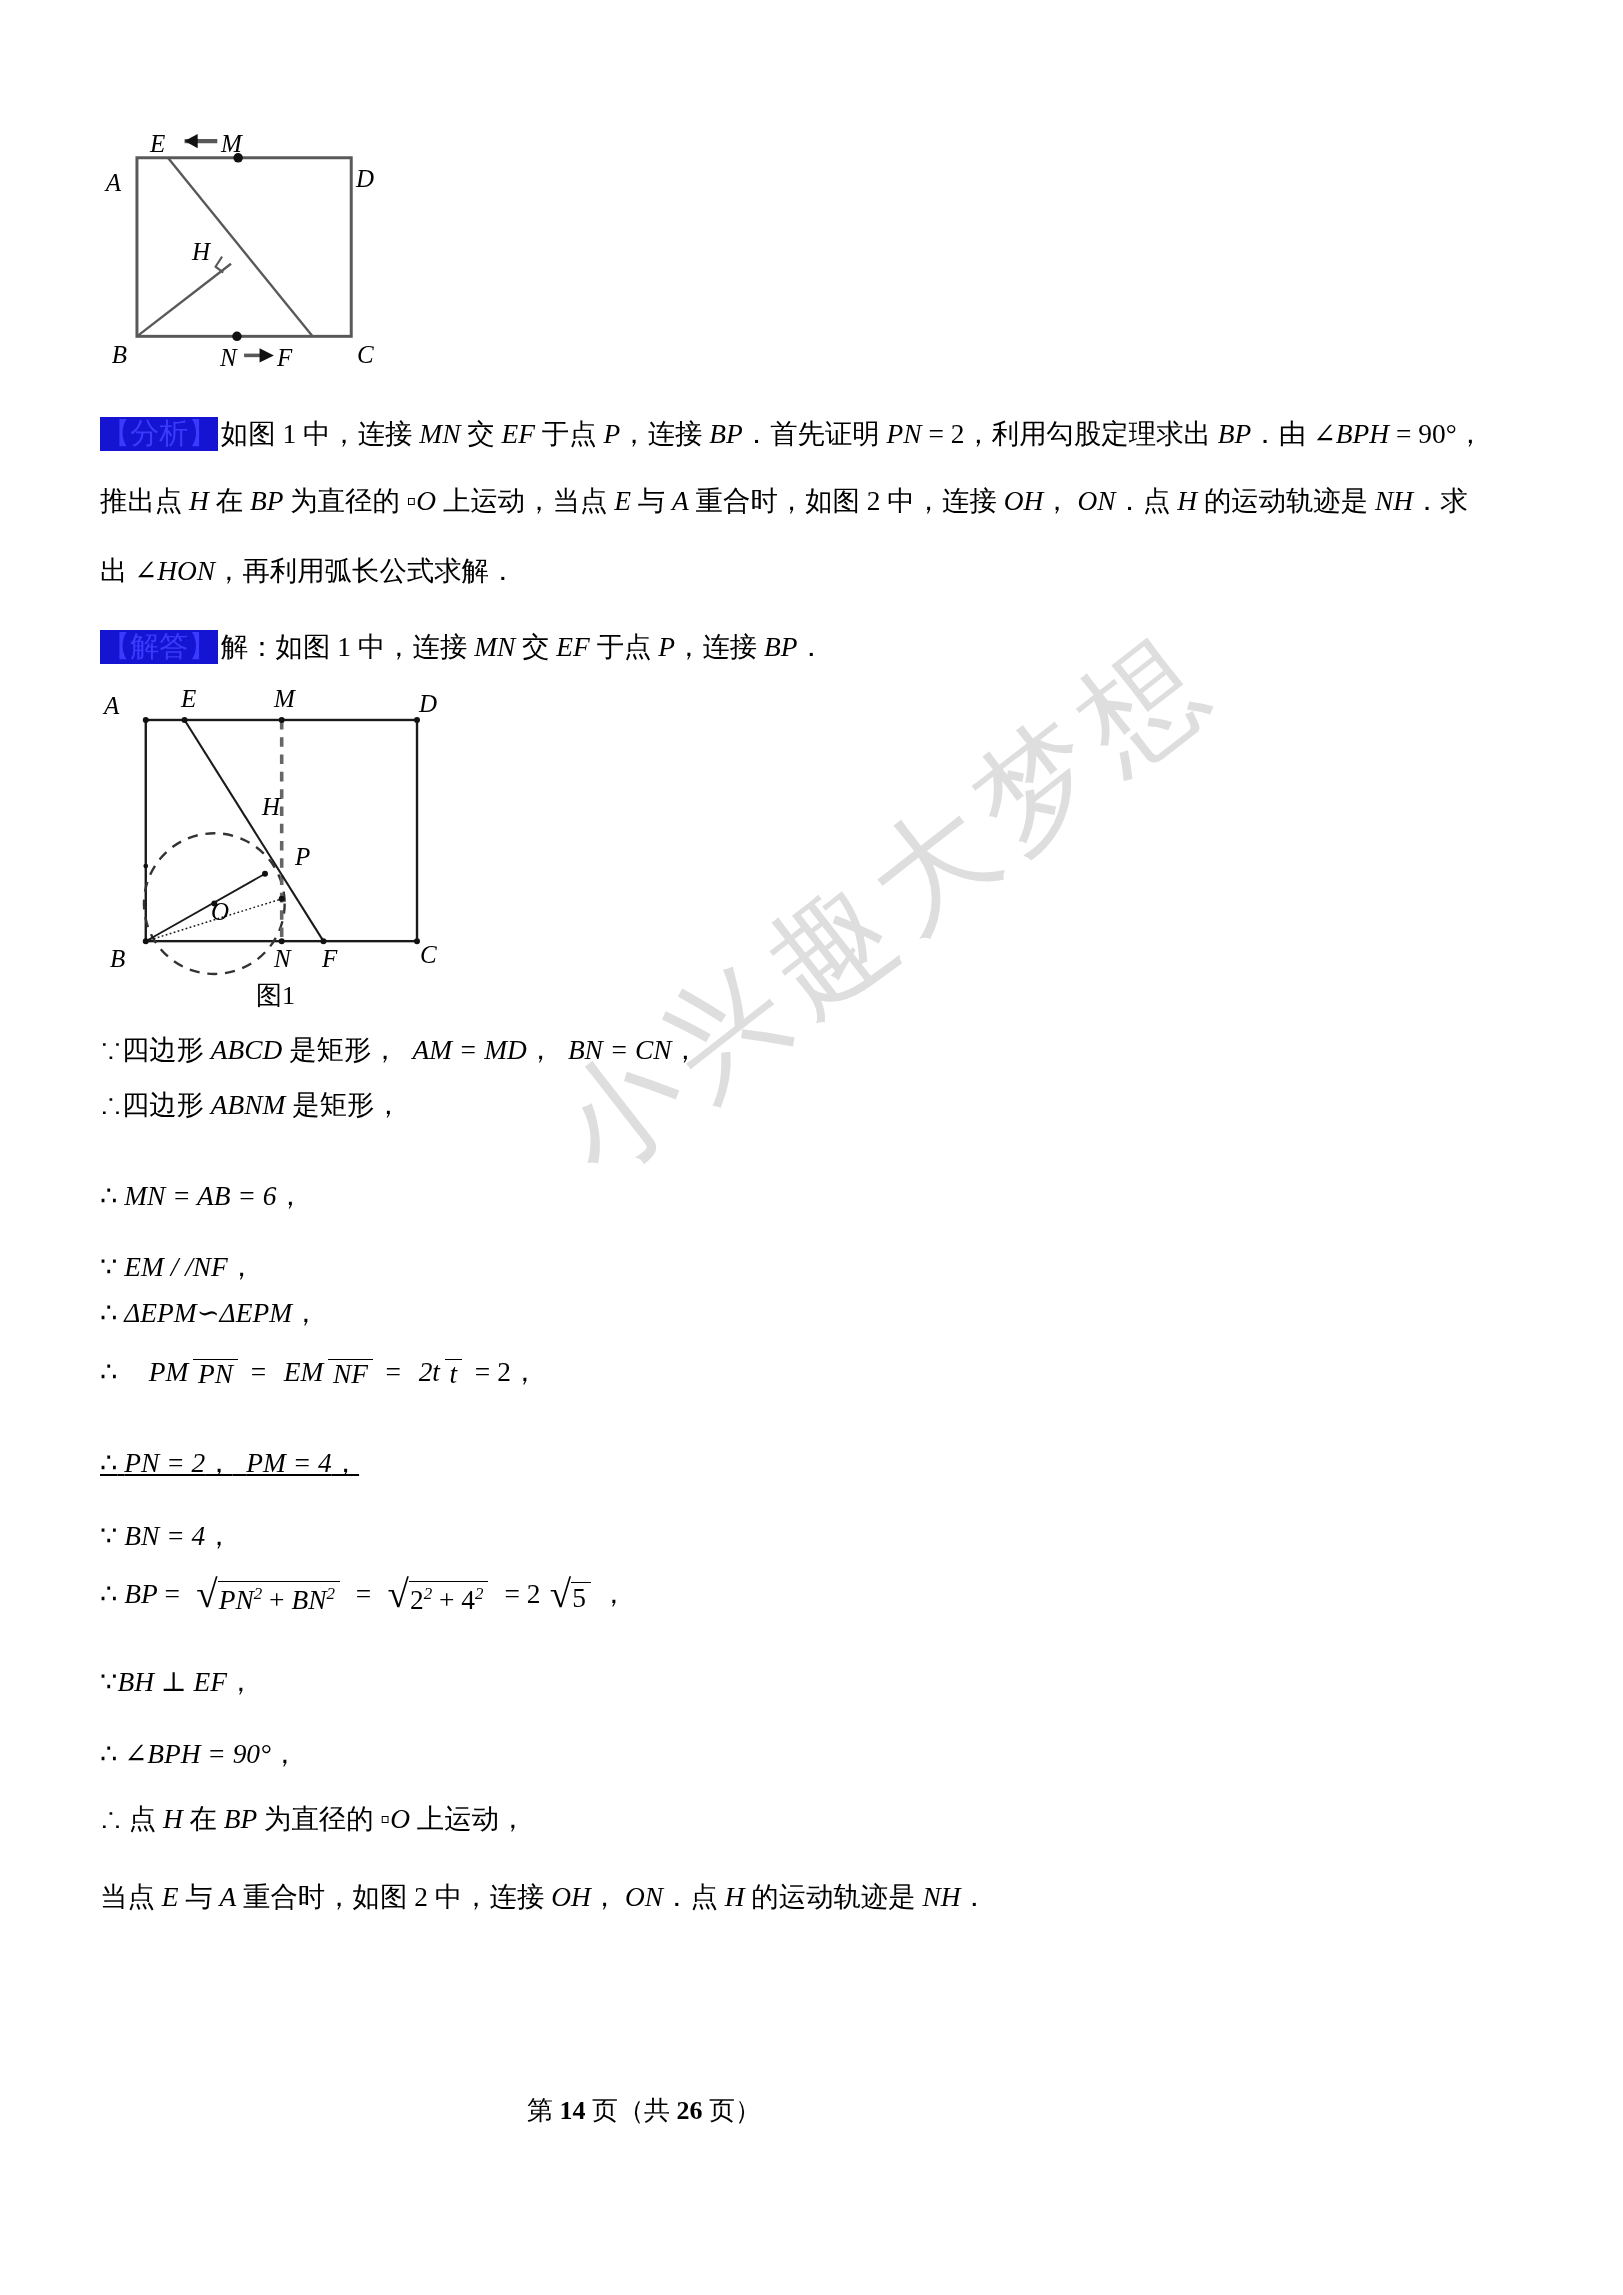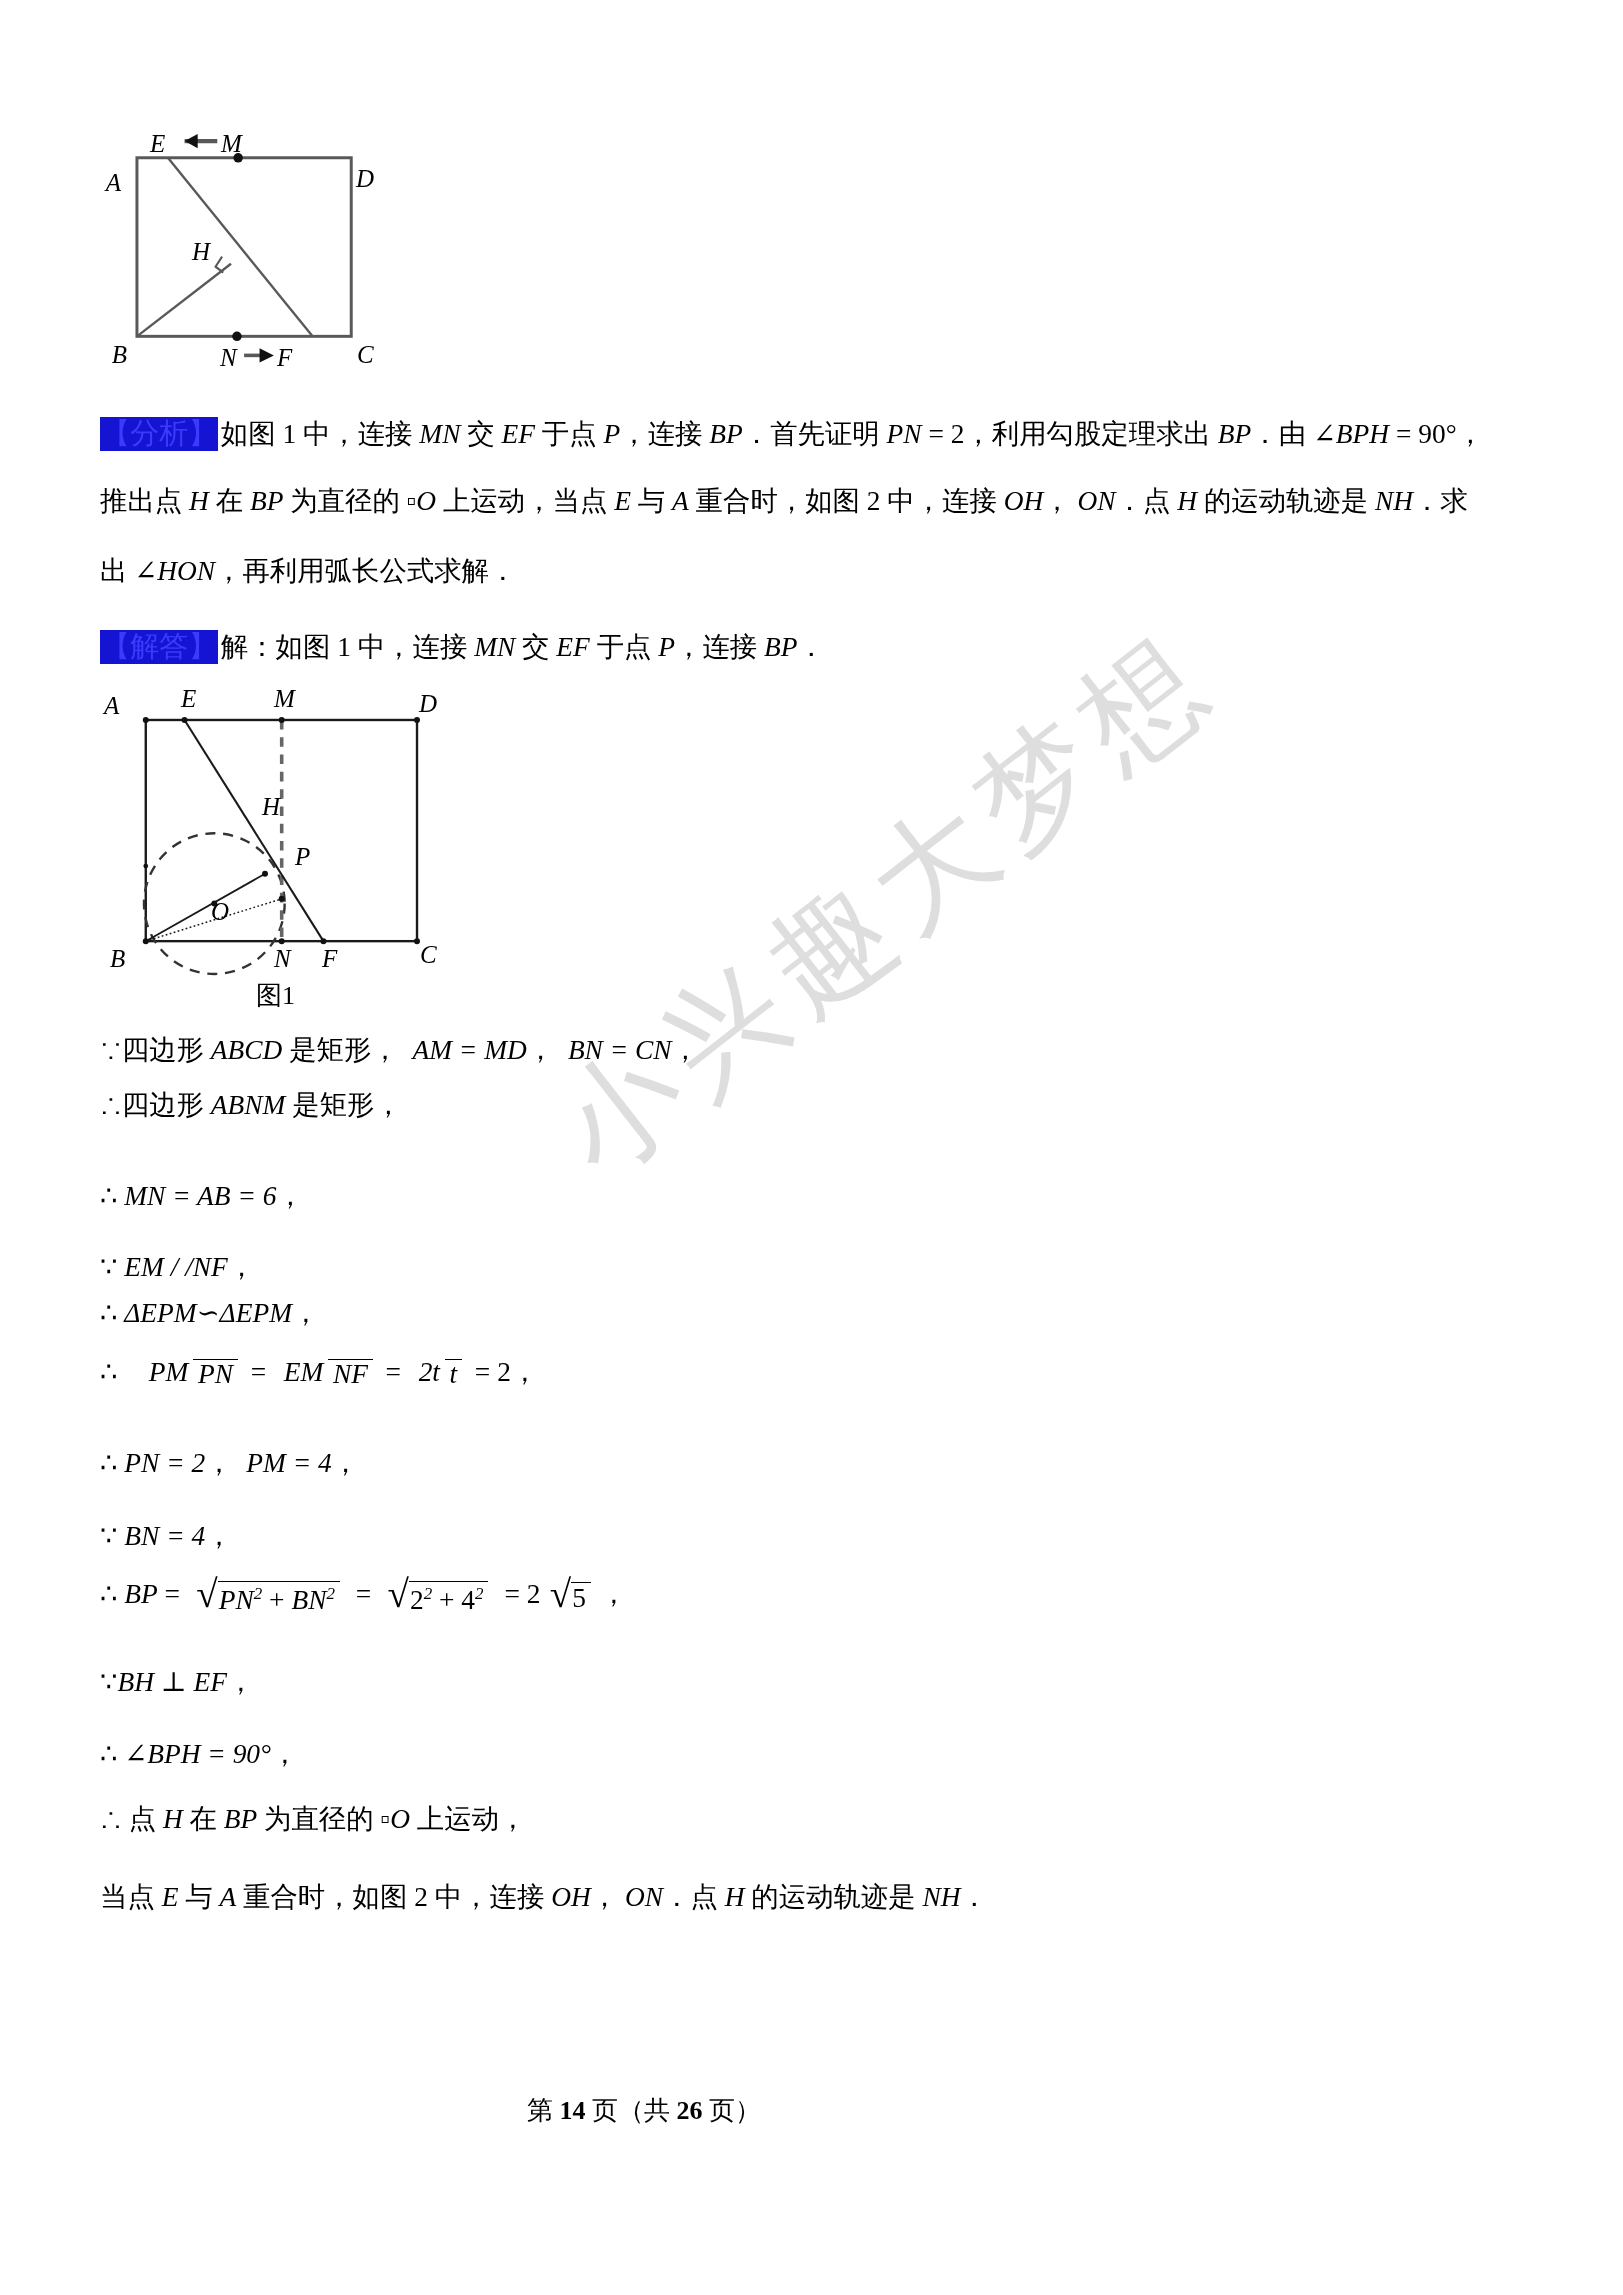--- a/index.html
+++ b/index.html
@@ -248,21 +248,21 @@
       <span class="den mi">NF</span>
     </span>
     <span>=</span>
     <span class="frac">
       <span class="num mi">2t</span>
       <span class="den mi">t</span>
     </span>
     <span>=</span><span>&nbsp;</span><span>2</span><span class="cn">，</span>
   </div>
 
-  <div class="line" style="left:100px; top:1450px;">
+  <div class="line" style="left:100px; top:1450px;text-decoration:underline;">
     <span>∴</span><span>&nbsp;</span><span class="mi">PN = 2</span><span class="cn">，</span><span>&nbsp;&nbsp;</span><span class="mi">PM = 4</span><span class="cn">，</span>
   </div>
 
   <div class="line" style="left:100px; top:1523px;">
     <span>∵</span><span>&nbsp;</span><span class="mi">BN = 4</span><span class="cn">，</span>
   </div>
 
   <div class="line" style="left:100px; top:1580px;">
     <span>∴</span><span>&nbsp;</span><span class="mi">BP</span><span>&nbsp;=&nbsp;</span>
     <span class="rad">

